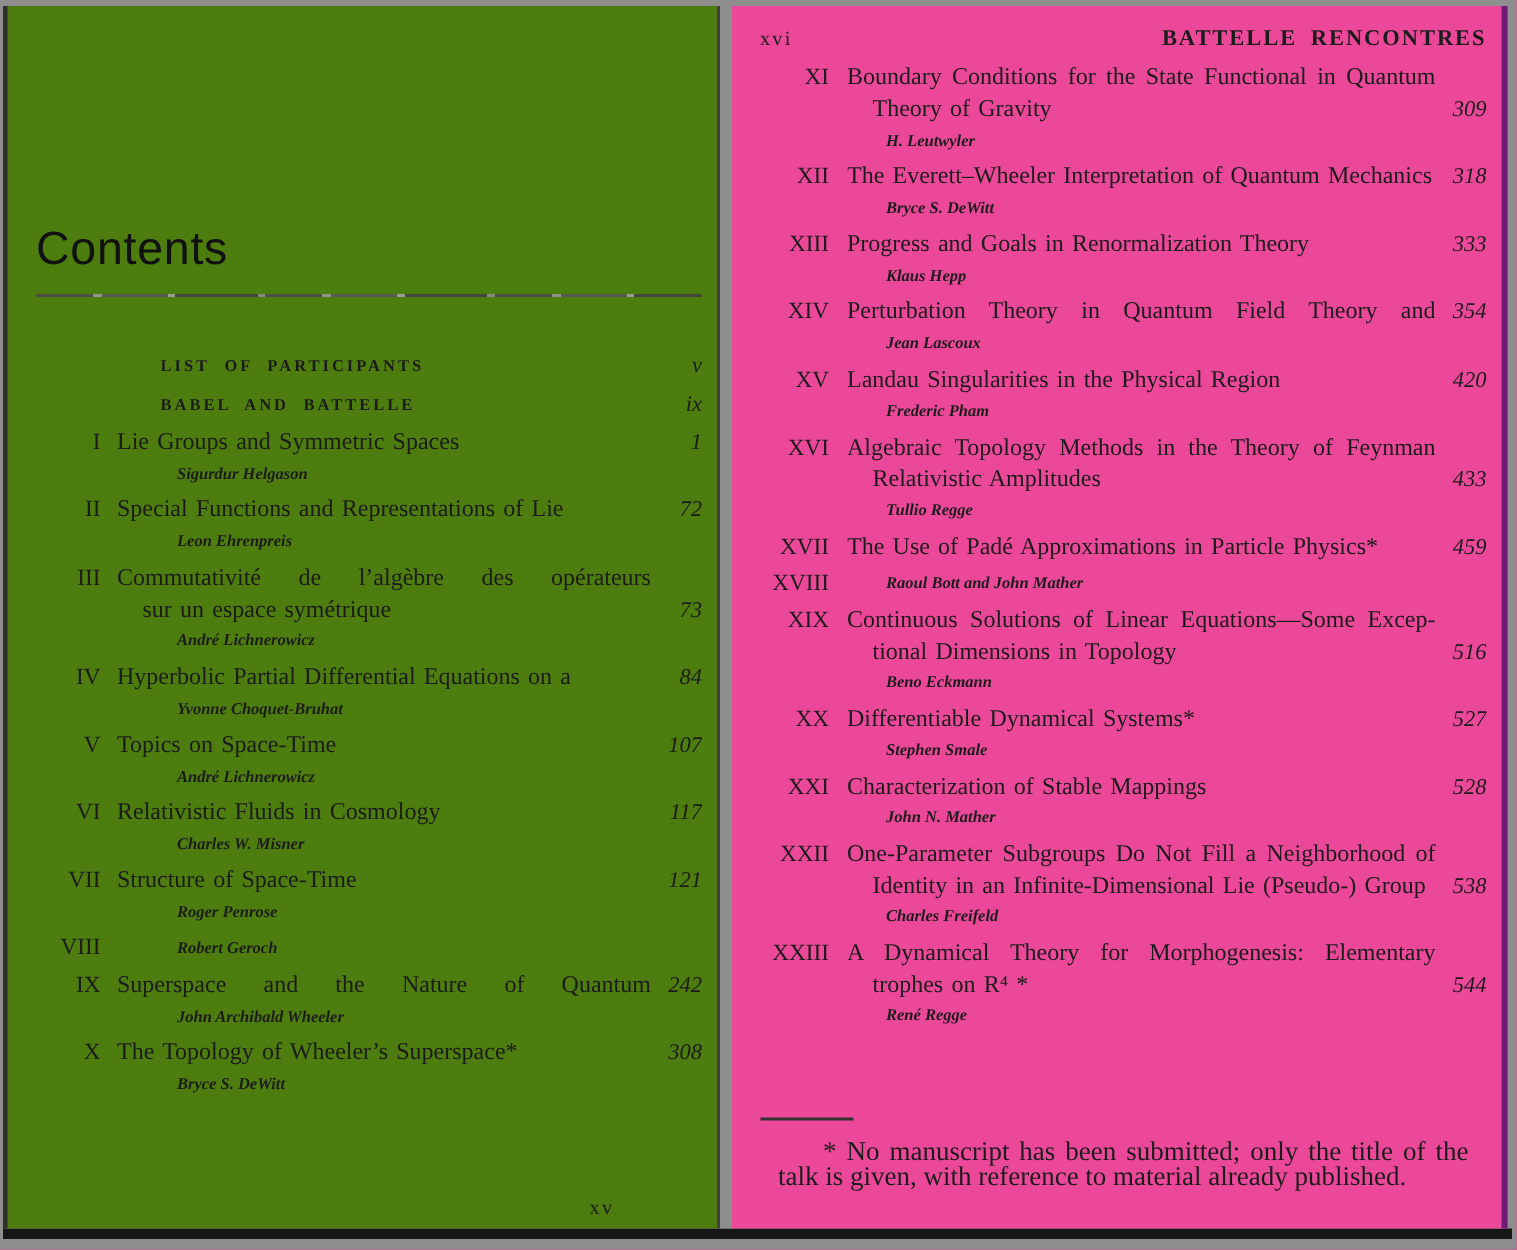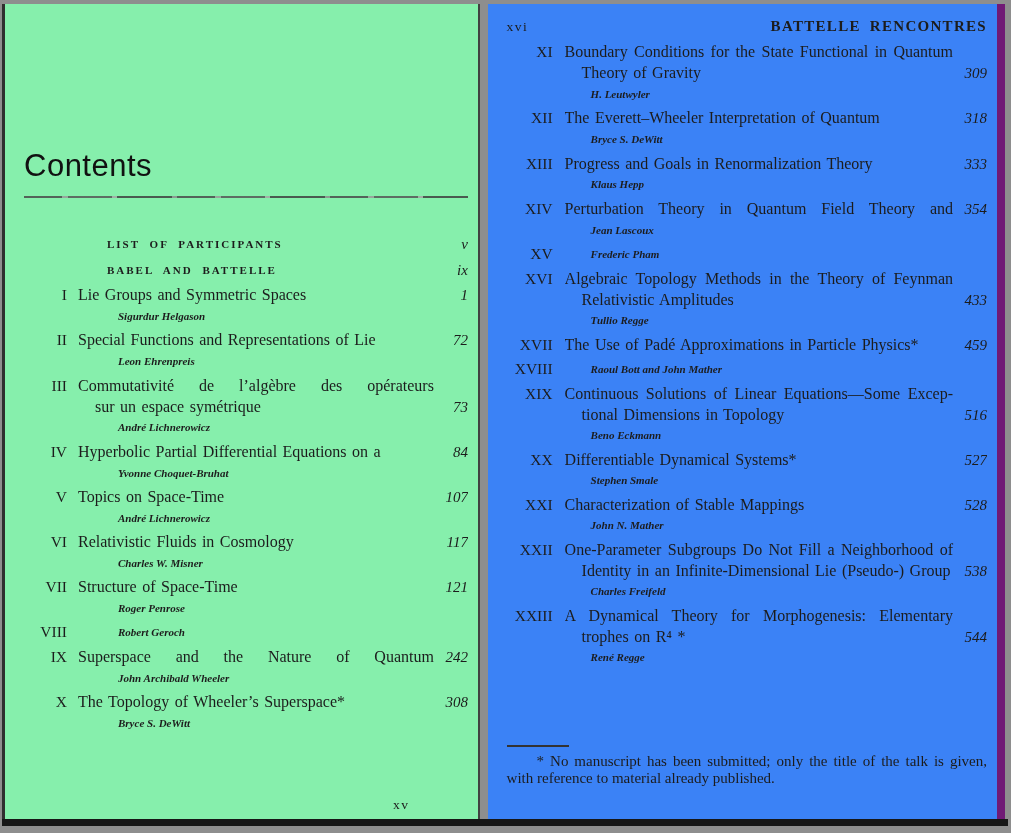--- a/index.html
+++ b/index.html
@@ -3,24 +3,24 @@
 <meta charset="utf-8">
 <style>
   html,body{margin:0;padding:0;}
   body{
     width:1011px;height:833px;overflow:hidden;
     background:#8e8e8e;
     font-family:"Liberation Serif",serif;
     color:#1c1c1c;
   }
   .spread{display:flex;padding:4px 6px 0 2px;height:815px;box-sizing:content-box;}
-  .page{background:#86efac;height:815px;box-sizing:border-box;position:relative;}
+  .page{background:#4d7c0f;height:815px;box-sizing:border-box;position:relative;}
   .page.left{width:495px;border-left:3px solid #2f2f2f;}
   .gutter{width:10px;background:#8e8e8e;border-left:2px solid #414141;box-sizing:border-box;height:815px;}
-  .page.right{width:538px;border-right:8px solid #701a75;background:#3b82f6;}
+  .page.right{width:538px;border-right:4px solid #701a75;background:#ec4899;}
   .bottom-bar{height:7px;background:#161616;margin:0 3px 0 2px;}
 
   .content{position:relative;height:100%;padding:0 10px 0 19px;box-sizing:border-box;}
 
   
   h1.contents-title{
     font-family:"Liberation Sans",sans-serif;
     font-weight:normal;
     font-size:31px;line-height:34px;letter-spacing:.5px;
     margin:145px 0 0 0;color:#111;
@@ -55,21 +55,21 @@
 
   
   .running-head{display:flex;justify-content:space-between;align-items:baseline;padding-top:14px;height:17px;margin-bottom:7px;}
   .folio-top{font-size:13.5px;letter-spacing:1.5px;}
   .head-title{font-weight:bold;font-size:15px;letter-spacing:1.3px;word-spacing:4px;}
 
   
   .fn-block{position:absolute;left:19px;right:10px;}
   .right .fn-block{top:741px;}
   .fn-rule{width:62px;border-top:2px solid #333;margin-bottom:6px;}
-  .footnote{margin:0;font-size:15px;line-height:16.5px;text-indent:30px;text-align:justify;}
+  .footnote{margin:12px;font-size:18px;line-height:16.5px;text-indent:30px;text-align:justify;}
 
   .folio-bottom{position:absolute;left:388px;top:793px;font-size:13.5px;letter-spacing:1.5px;}
 </style>
 </head>
 <body>
 
 <div class="spread">
 
   <div class="page left">
     <div class="content">
@@ -241,20 +241,24 @@
               <div class="tline jus">
                 <span class="ttext">Perturbation Theory in Quantum Field Theory and Homology</span>
                 <span class="pg">354</span>
               </div>
               <div class="author">Jean Lascoux</div>
             </div>
           </div>
           <div class="entry">
             <div class="num">XV</div>
             <div class="entry-body">
+              <div class="tline">
+                <span class="ttext">Landau Singularities in the Physical Region</span>
+                <span class="pg">420</span>
+              </div>
               <div class="author">Frederic Pham</div>
             </div>
           </div>
           <div class="entry">
             <div class="num">XVI</div>
             <div class="entry-body">
               <div class="tline jus">
                 <span class="ttext">Algebraic Topology Methods in the Theory of Feynman</span>
                 <span class="pg"></span>
               </div>

